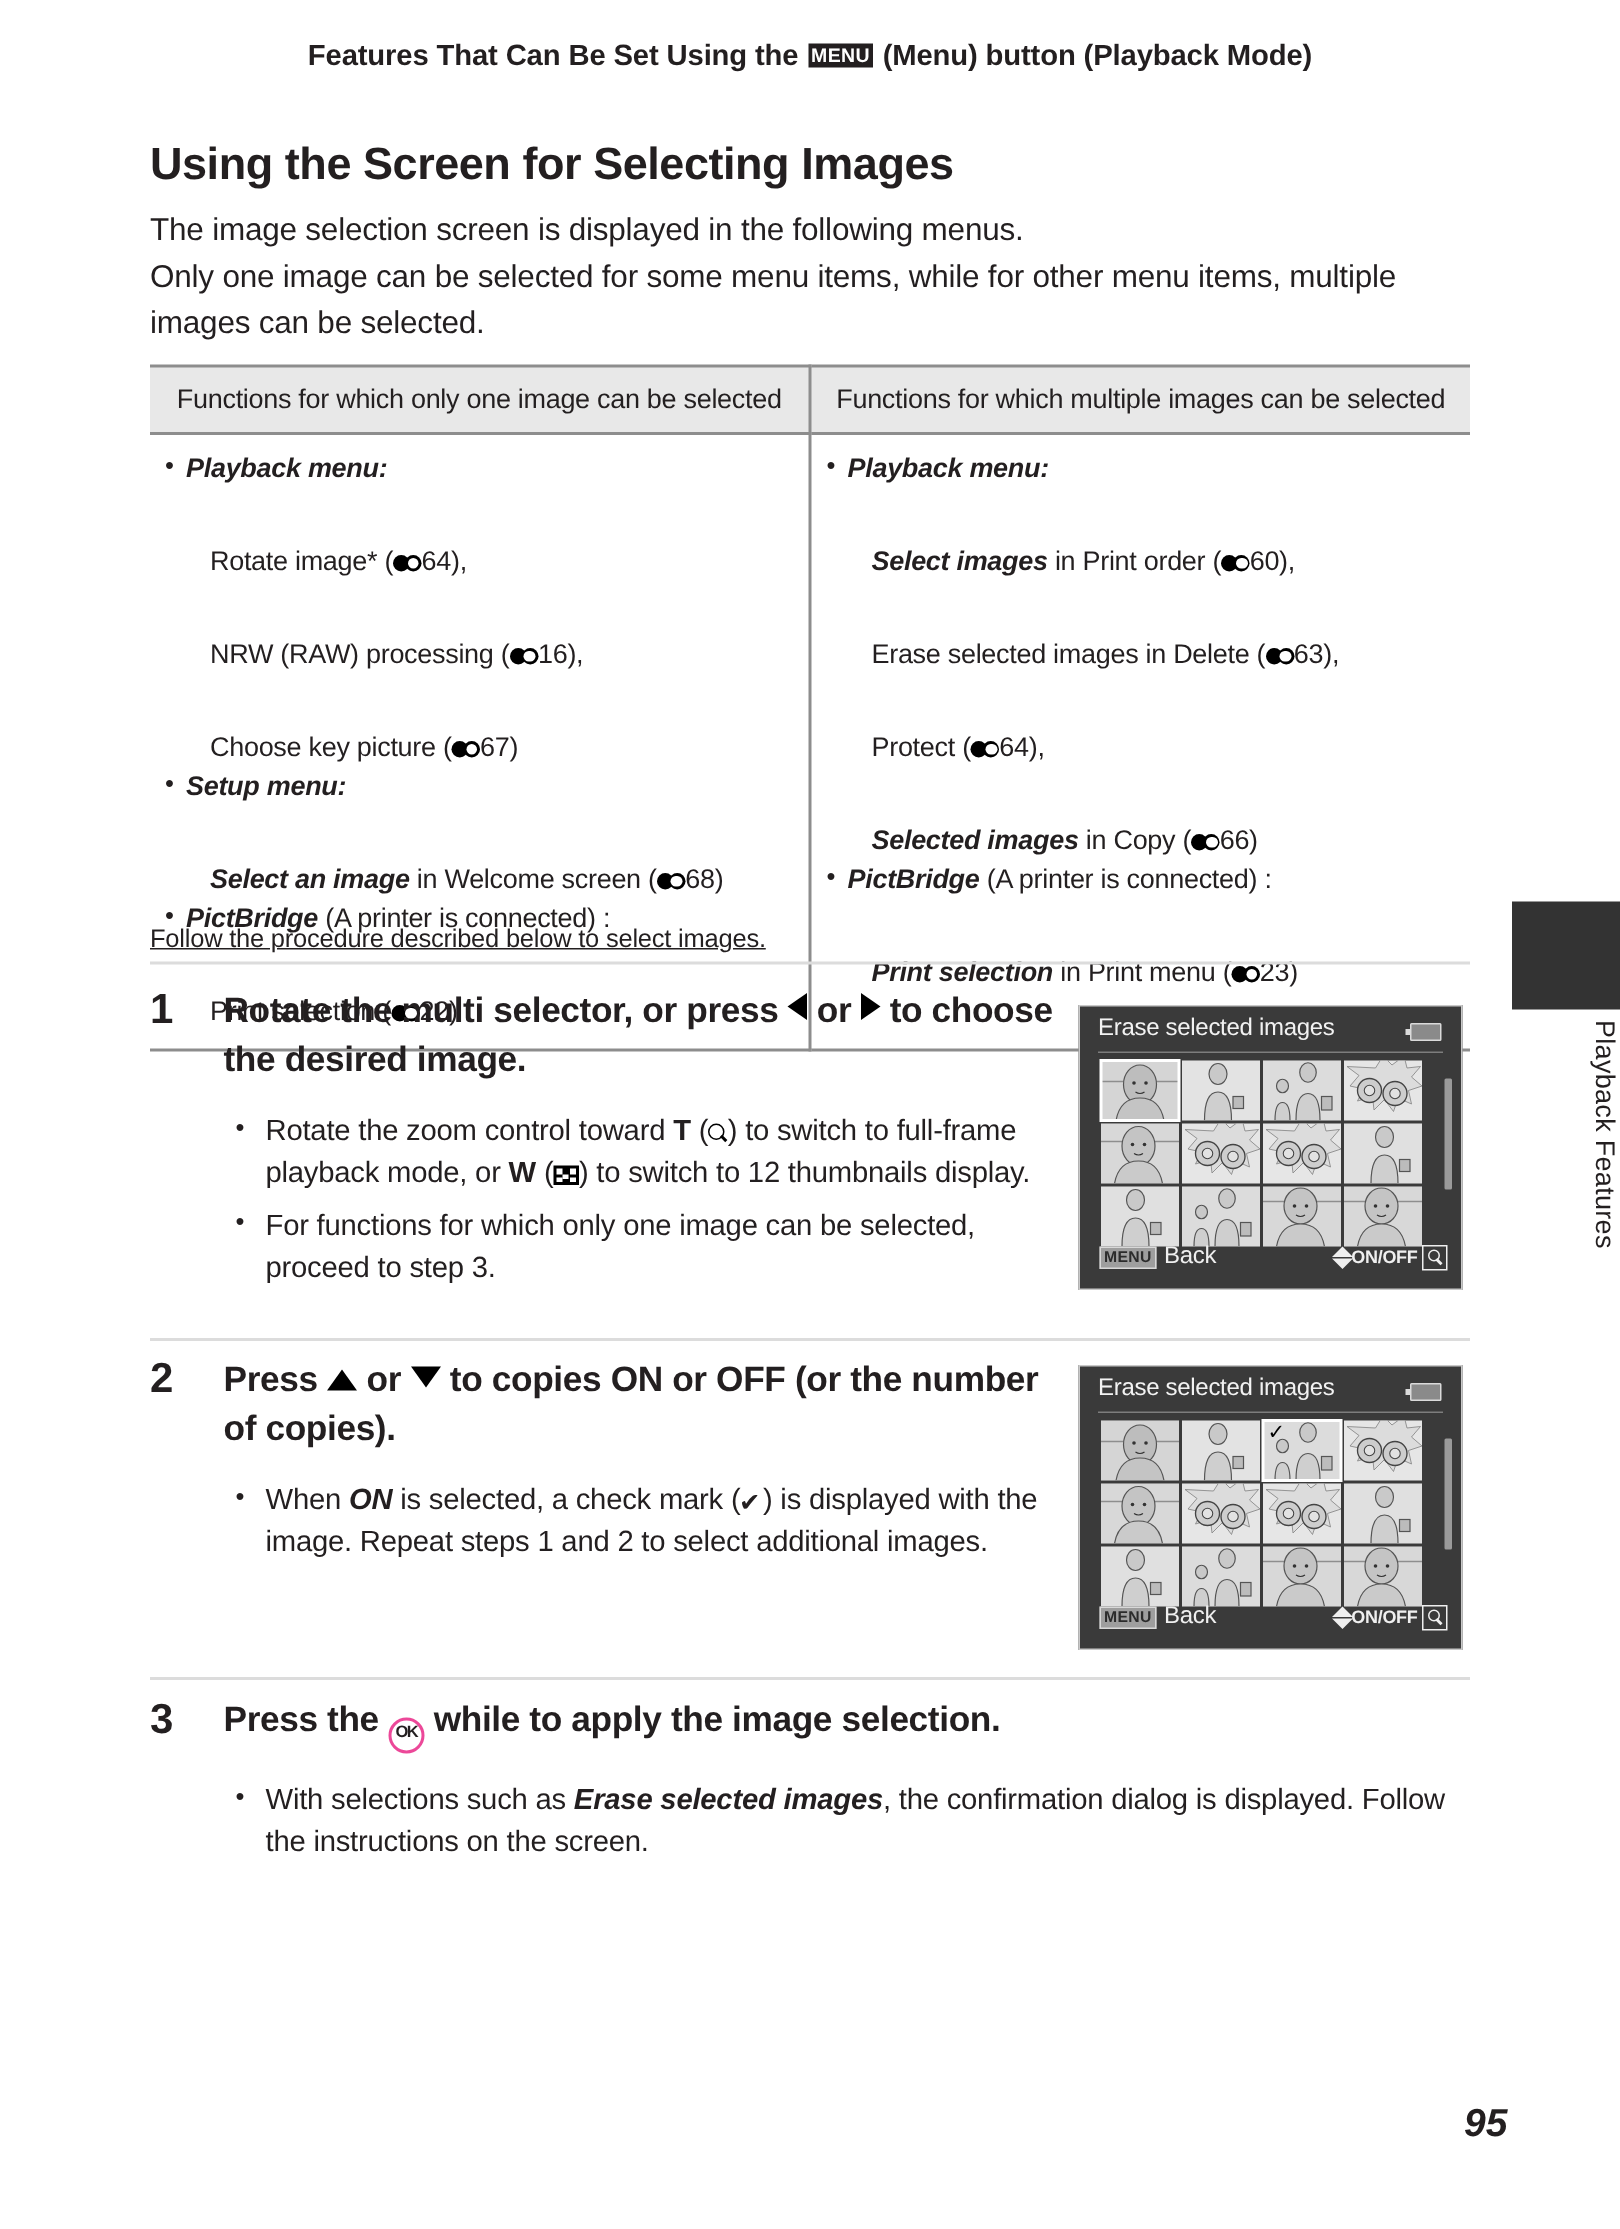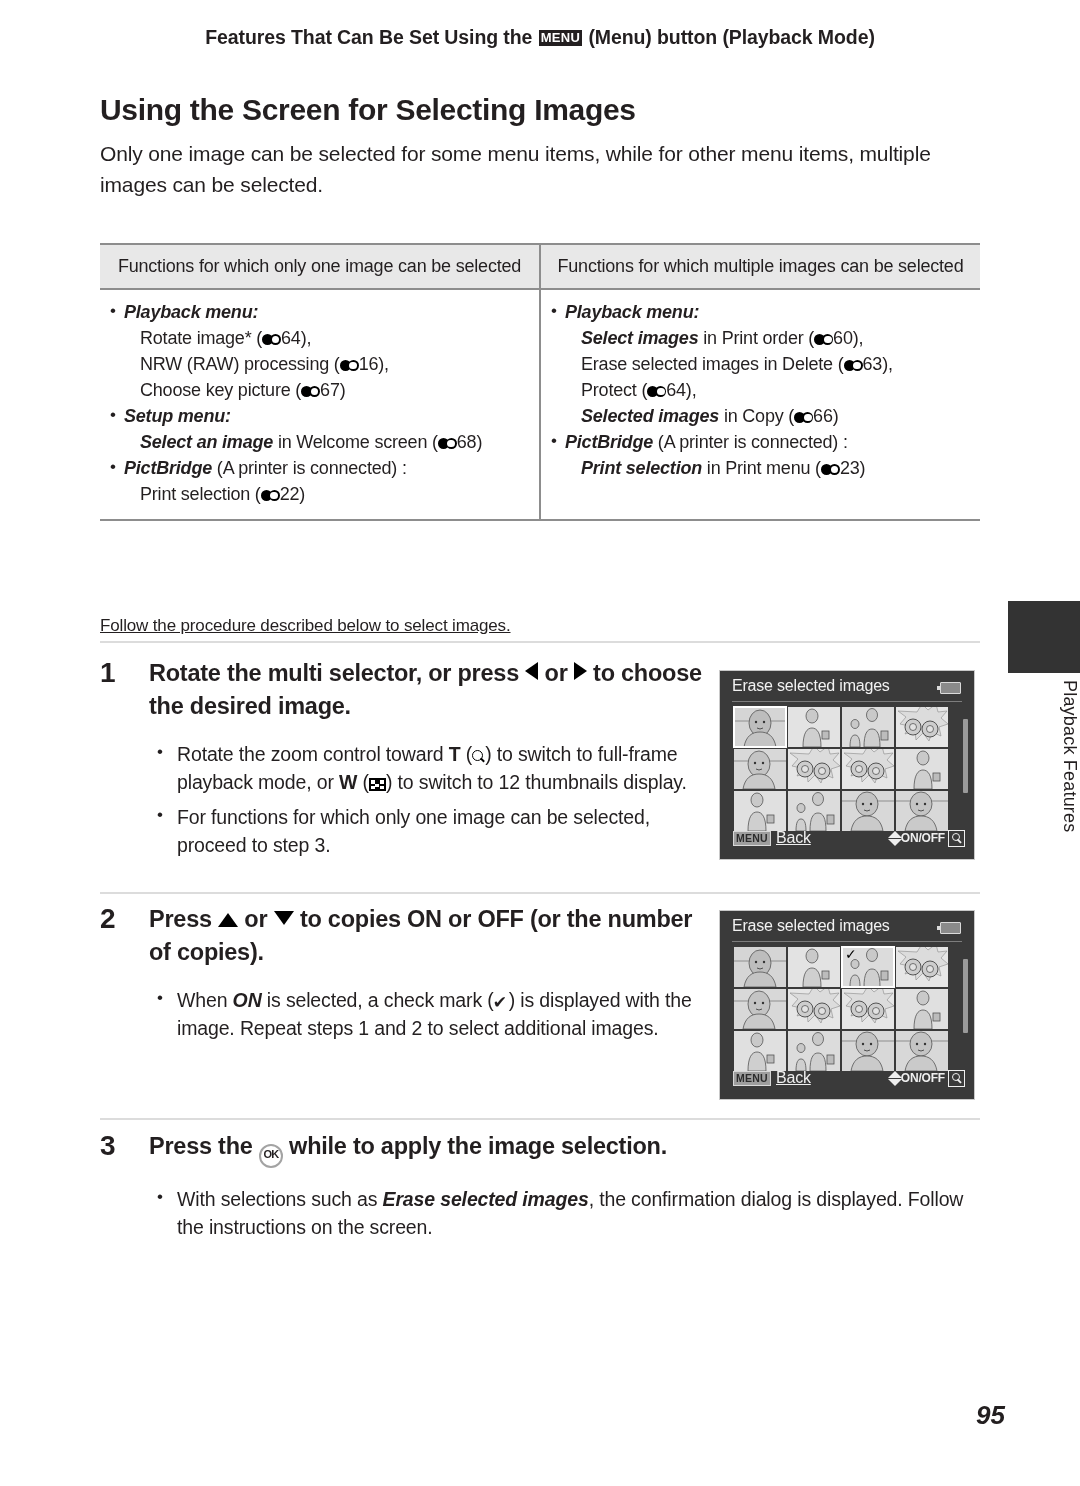--- a/index.html
+++ b/index.html
@@ -73,21 +73,21 @@
     font-size:18px;
     line-height:26px;
     letter-spacing:-0.2px;
   }
   .tbl td.c1{border-right:2px solid #8d8d8d;}
   ul.bl{list-style:none;margin:0;padding:0;}
   ul.bl>li{position:relative;padding-left:16px;margin:0;}
   ul.bl>li:before{
     content:"\2022";position:absolute;left:2px;top:-1px;font-size:17px;
   }
-  .sub{padding-left:16px;display:block;}
+  .sub{padding-left:16px;display:block;margin-top:36px;}
   .bold{font-weight:bold;font-style:italic;}
   
   .eicon{
     display:inline-block;
     width:19px;height:11px;
     position:relative;
     vertical-align:-1px;
     margin-right:0px;
   }
   .eicon:before,.eicon:after{
@@ -148,21 +148,21 @@
     content:"";position:absolute;left:0;top:0;width:9px;height:9px;border:1.6px solid #000;border-radius:50%;
   }
   .mag:after{
     content:"";position:absolute;left:8px;top:9px;width:5px;height:1.8px;background:#000;transform:rotate(45deg);
   }
   .thumbgrid{
     display:inline-block;width:17px;height:13px;background:#000;vertical-align:-2px;position:relative;
   }
   .thumbgrid b{position:absolute;background:#fff;}
   .okbtn{
-    display:inline-block;width:20px;height:20px;border:2px solid #a3a3a3;border-radius:50%;
+    display:inline-block;width:20px;height:20px;border:2px solid #ec4899;border-radius:50%;
     font-size:11px;font-weight:bold;line-height:17px;text-align:center;vertical-align:-4px;
     letter-spacing:-1px;
   }
   .ckmark{
     display:inline-block;width:15px;height:14px;vertical-align:-2px;position:relative;
   }
   .ckmark:before{
     content:"\2714";position:absolute;left:-1px;top:-6px;font-size:17px;font-weight:bold;
   }
 
@@ -207,21 +207,21 @@
   .cam .footer{
     position:absolute;left:0;right:0;bottom:7px;height:22px;
   }
   .cam .menuTag{
     position:absolute;left:13px;top:1px;
     background:#9e9e9e;color:#2b2b2b;font-size:10.5px;font-weight:bold;
     padding:1px 2px;letter-spacing:0.2px;line-height:11px;
     border:1px solid #d8d8d8;
   }
   .cam .backTxt{
-    position:absolute;left:56px;top:-1px;color:#efefef;font-size:16px;letter-spacing:-0.2px;text-decoration:underline;
+    position:absolute;left:56px;top:-1px;color:#efefef;font-size:16px;letter-spacing:-0.2px;
   }
   .cam .updown{
     position:absolute;right:72px;top:1px;width:14px;height:15px;
   }
   .cam .updown:before,.cam .updown:after{
     content:"";position:absolute;left:0;width:0;height:0;
     border-left:7px solid transparent;border-right:7px solid transparent;
   }
   .cam .updown:before{top:0;border-bottom:7px solid #efefef;}
   .cam .updown:after{bottom:0;border-top:7px solid #efefef;}
@@ -262,20 +262,21 @@
 
 <div class="page">
 
   <div class="running-header">
     <span>Features That Can Be Set Using the </span><span class="menu-glyph">MENU</span><span> (Menu) button (Playback Mode)</span>
   </div>
 
   <div class="section-title">Using the Screen for Selecting Images</div>
 
   <div class="intro">
+    <div>The image selection screen is displayed in the following menus.</div>
     <div>Only one image can be selected for some menu items, while for other menu items, multiple images can be selected.</div>
   </div>
 
   <table class="tbl">
     <colgroup>
         <col style="width:440px">
         <col style="width:440px">
       </colgroup>
     <thead>
       <tr>

